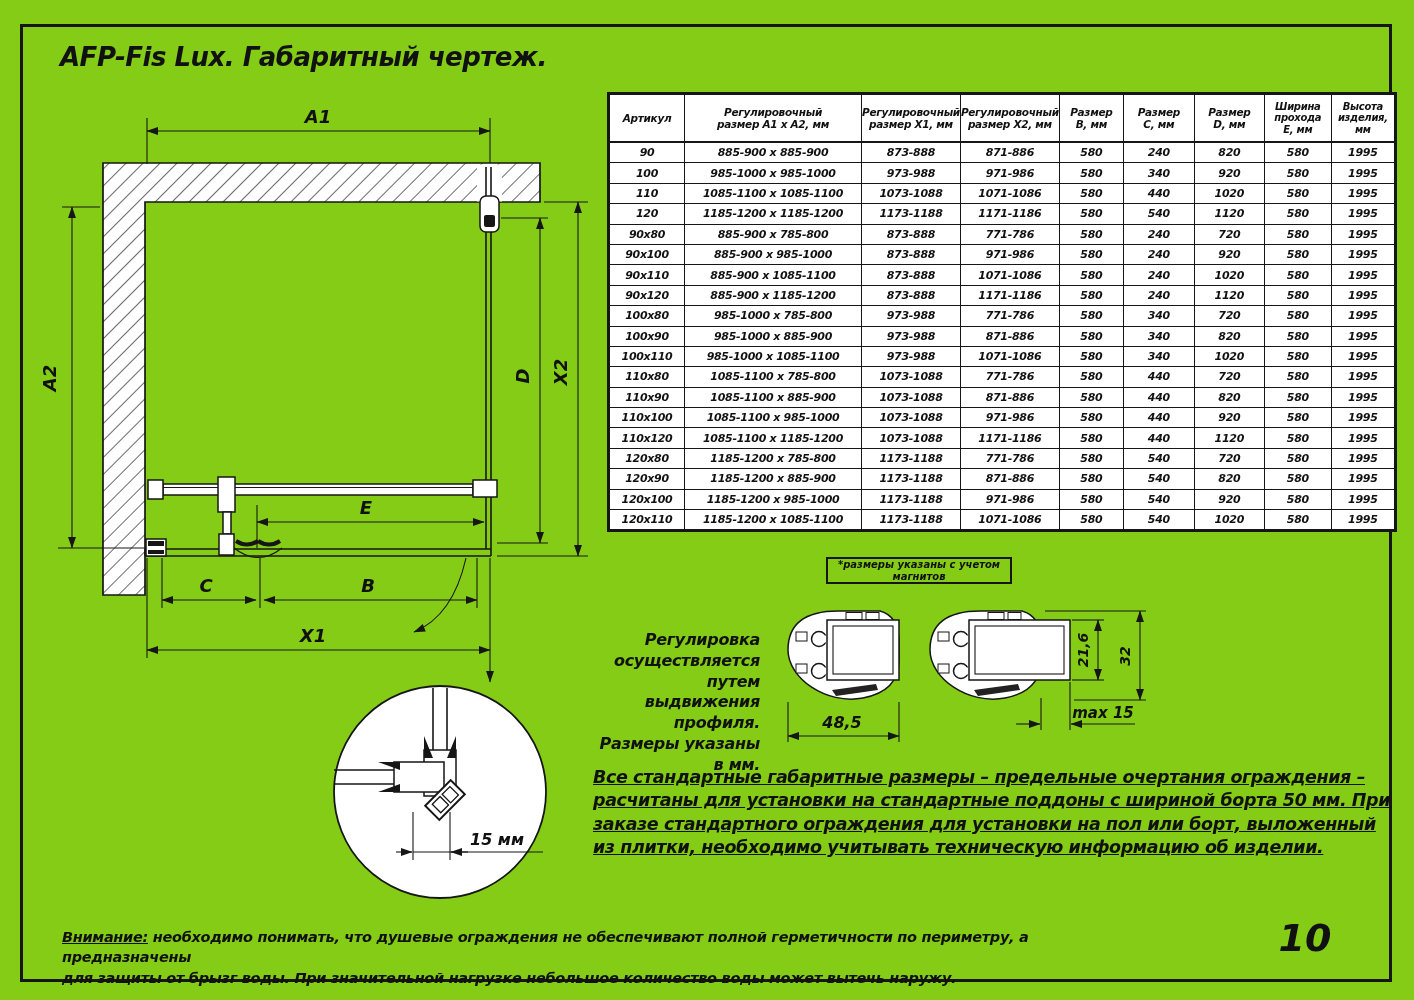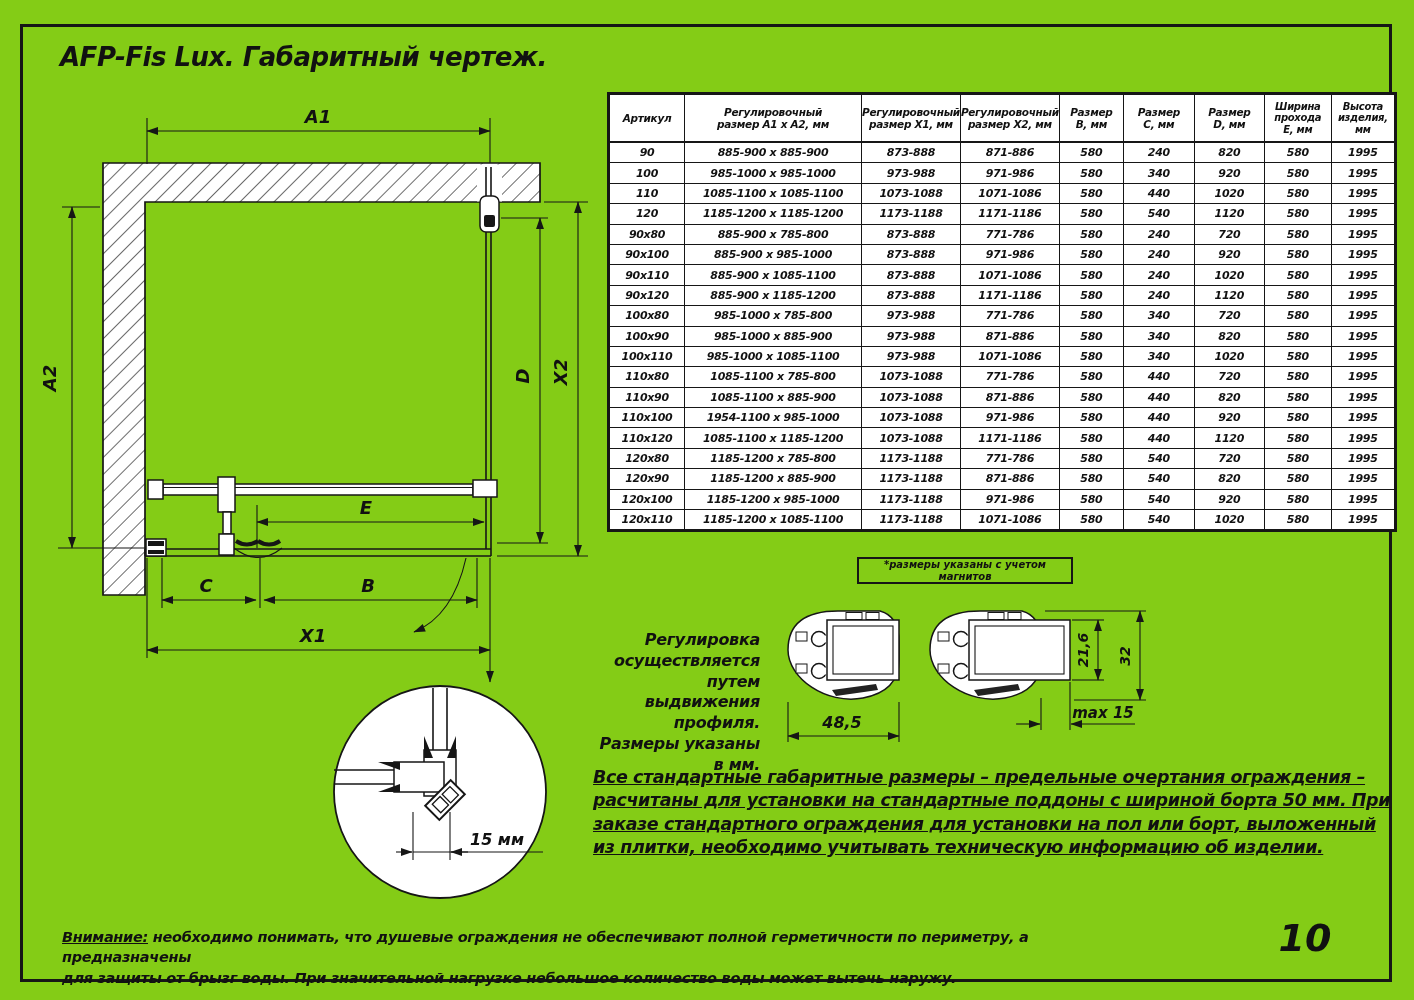--- a/index.html
+++ b/index.html
@@ -21,21 +21,21 @@
   #sizes th:nth-child(1),#sizes td:nth-child(1){width:74px;}
   #sizes th:nth-child(2),#sizes td:nth-child(2){width:176px;}
   #sizes th:nth-child(3),#sizes td:nth-child(3){width:91px;}
   #sizes th:nth-child(4),#sizes td:nth-child(4){width:92px;}
   #sizes th:nth-child(5),#sizes td:nth-child(5){width:63px;}
   #sizes th:nth-child(6),#sizes td:nth-child(6){width:70px;}
   #sizes th:nth-child(7),#sizes td:nth-child(7){width:69px;}
   #sizes th:nth-child(8),#sizes td:nth-child(8){width:66px;font-size:10px;}
   #sizes th:nth-child(9),#sizes td:nth-child(9){width:62px;font-size:10px;}
   #sizes tbody td:nth-child(8),#sizes tbody td:nth-child(9){font-size:11px;}
-  .footnote{position:absolute;left:857px;top:557px;width:216px;height:27px;
+  .footnote{position:absolute;left:826px;top:557px;width:186px;height:27px;
         border:2px solid #161616;box-sizing:border-box;display:flex;align-items:center;
         justify-content:center;text-align:center;font-style:italic;font-weight:bold;
         font-size:10px;line-height:1.15;white-space:pre-line;}
   
   .profile-note{position:absolute;left:588px;top:630px;width:172px;text-align:right;
         font-style:italic;font-weight:bold;font-size:16px;line-height:1.3;
         white-space:pre-line;letter-spacing:-0.3px;}
   .standard-note{position:absolute;left:593px;top:766px;width:800px;font-style:italic;
         font-weight:bold;font-size:17.5px;line-height:1.33;white-space:pre-line;
         letter-spacing:-0.4px;text-decoration:underline;}
@@ -390,21 +390,21 @@
           <td>1073-1088</td>
           <td>871-886</td>
           <td>580</td>
           <td>440</td>
           <td>820</td>
           <td>580</td>
           <td>1995</td>
         </tr>
         <tr>
           <td>110x100</td>
-          <td>1954-1100 x 985-1000</td>
+          <td>1085-1100 x 985-1000</td>
           <td>1073-1088</td>
           <td>971-986</td>
           <td>580</td>
           <td>440</td>
           <td>920</td>
           <td>580</td>
           <td>1995</td>
         </tr>
         <tr>
           <td>110x120</td>

